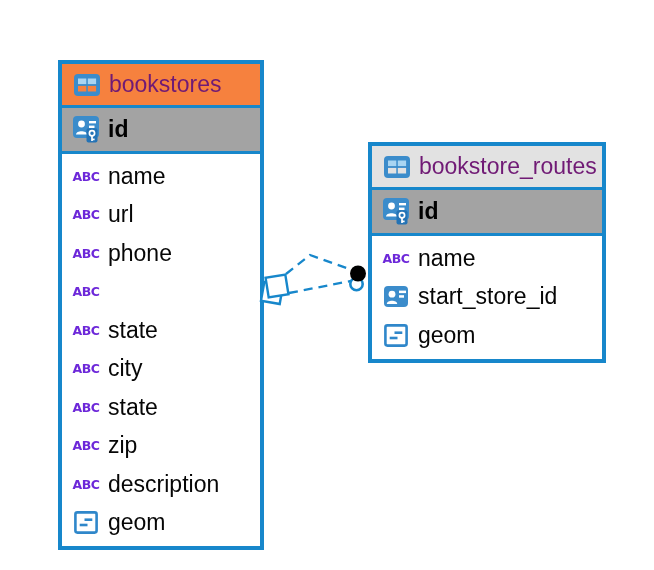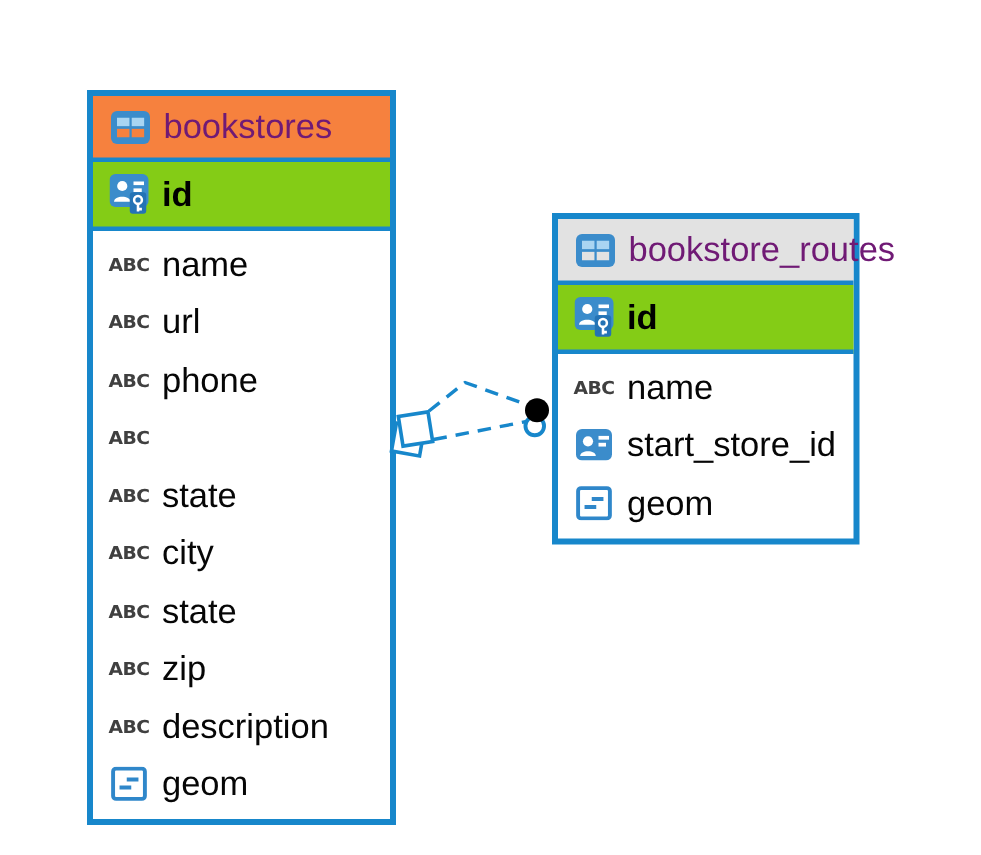--- a/index.html
+++ b/index.html
@@ -17,21 +17,21 @@
 
   
   .table {
     position: absolute;
     box-sizing: border-box;
     background: #ffffff;
     border: 4px solid #1787CB;
     z-index: 1;
   }
   .t-bookstores { left: 58px;  top: 60px;  width: 206px; }
-  .t-routes     { left: 368px; top: 142px; width: 205px; }
+  .t-routes     { left: 368px; top: 142px; width: 238px; }
 
   .hdr {
     height: 41px;
     display: flex;
     align-items: center;
     gap: 7px;
     padding: 0 10px;
     border-bottom: 3px solid #1787CB;
     font-size: 23px;
     font-weight: 500;
@@ -46,21 +46,21 @@
   .idrow {
     height: 43px;
     display: flex;
     align-items: center;
     gap: 7px;
     padding: 0 9px;
     border-bottom: 3px solid #1787CB;
     font-size: 23px;
     font-weight: 700;
     color: #000000;
-    background: #84cc16;
+    background: #a3a3a3;
   }
 
   .fields { padding: 3px 0 4px; }
   .row {
     height: 38.5px;
     display: flex;
     align-items: center;
     gap: 7px;
     padding: 0 9px;
     font-size: 23px;
@@ -74,21 +74,21 @@
     flex: none;
     display: flex;
     align-items: center;
     justify-content: center;
   }
   .abc {
     font-family: "DejaVu Sans", sans-serif;
     font-size: 12.5px;
     font-weight: 800;
     letter-spacing: -0.4px;
-    color: #404040;
+    color: #6d28d9;
     transform: scaleY(0.95);
   }
 
   
   .rel-svg {
     position: absolute;
     left: 0; top: 0;
     width: 654px;
     height: 570px;
     z-index: 5;

